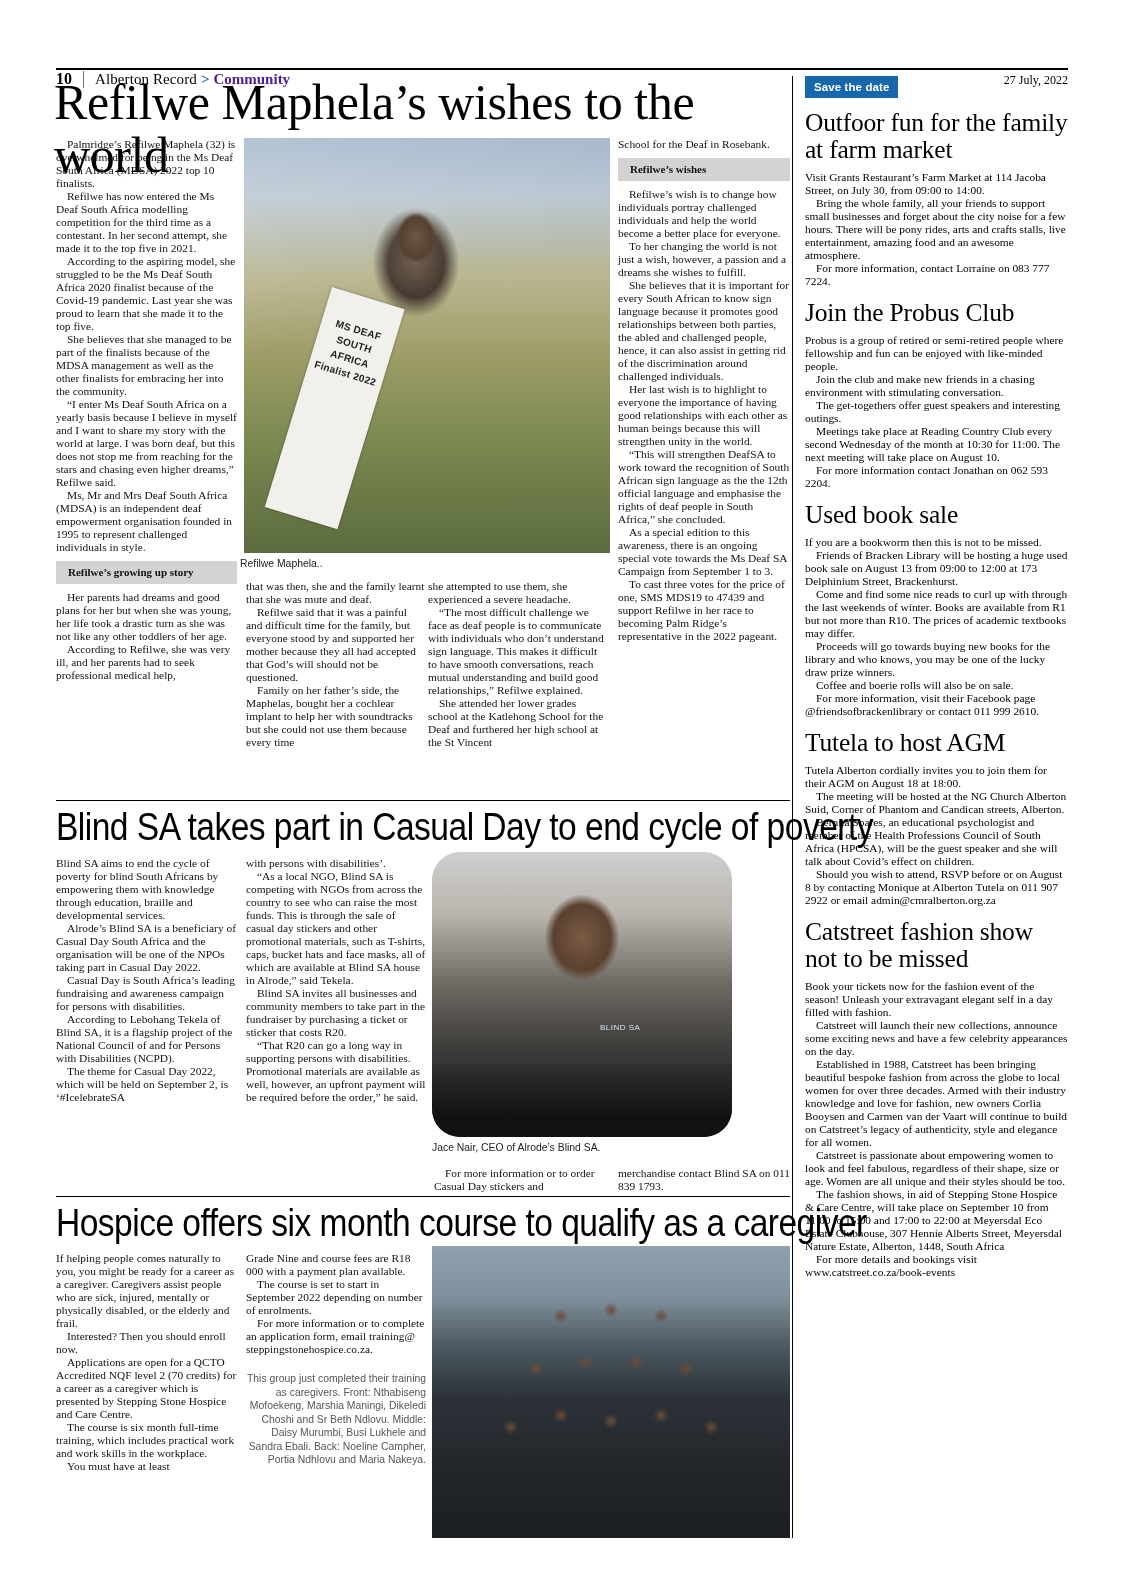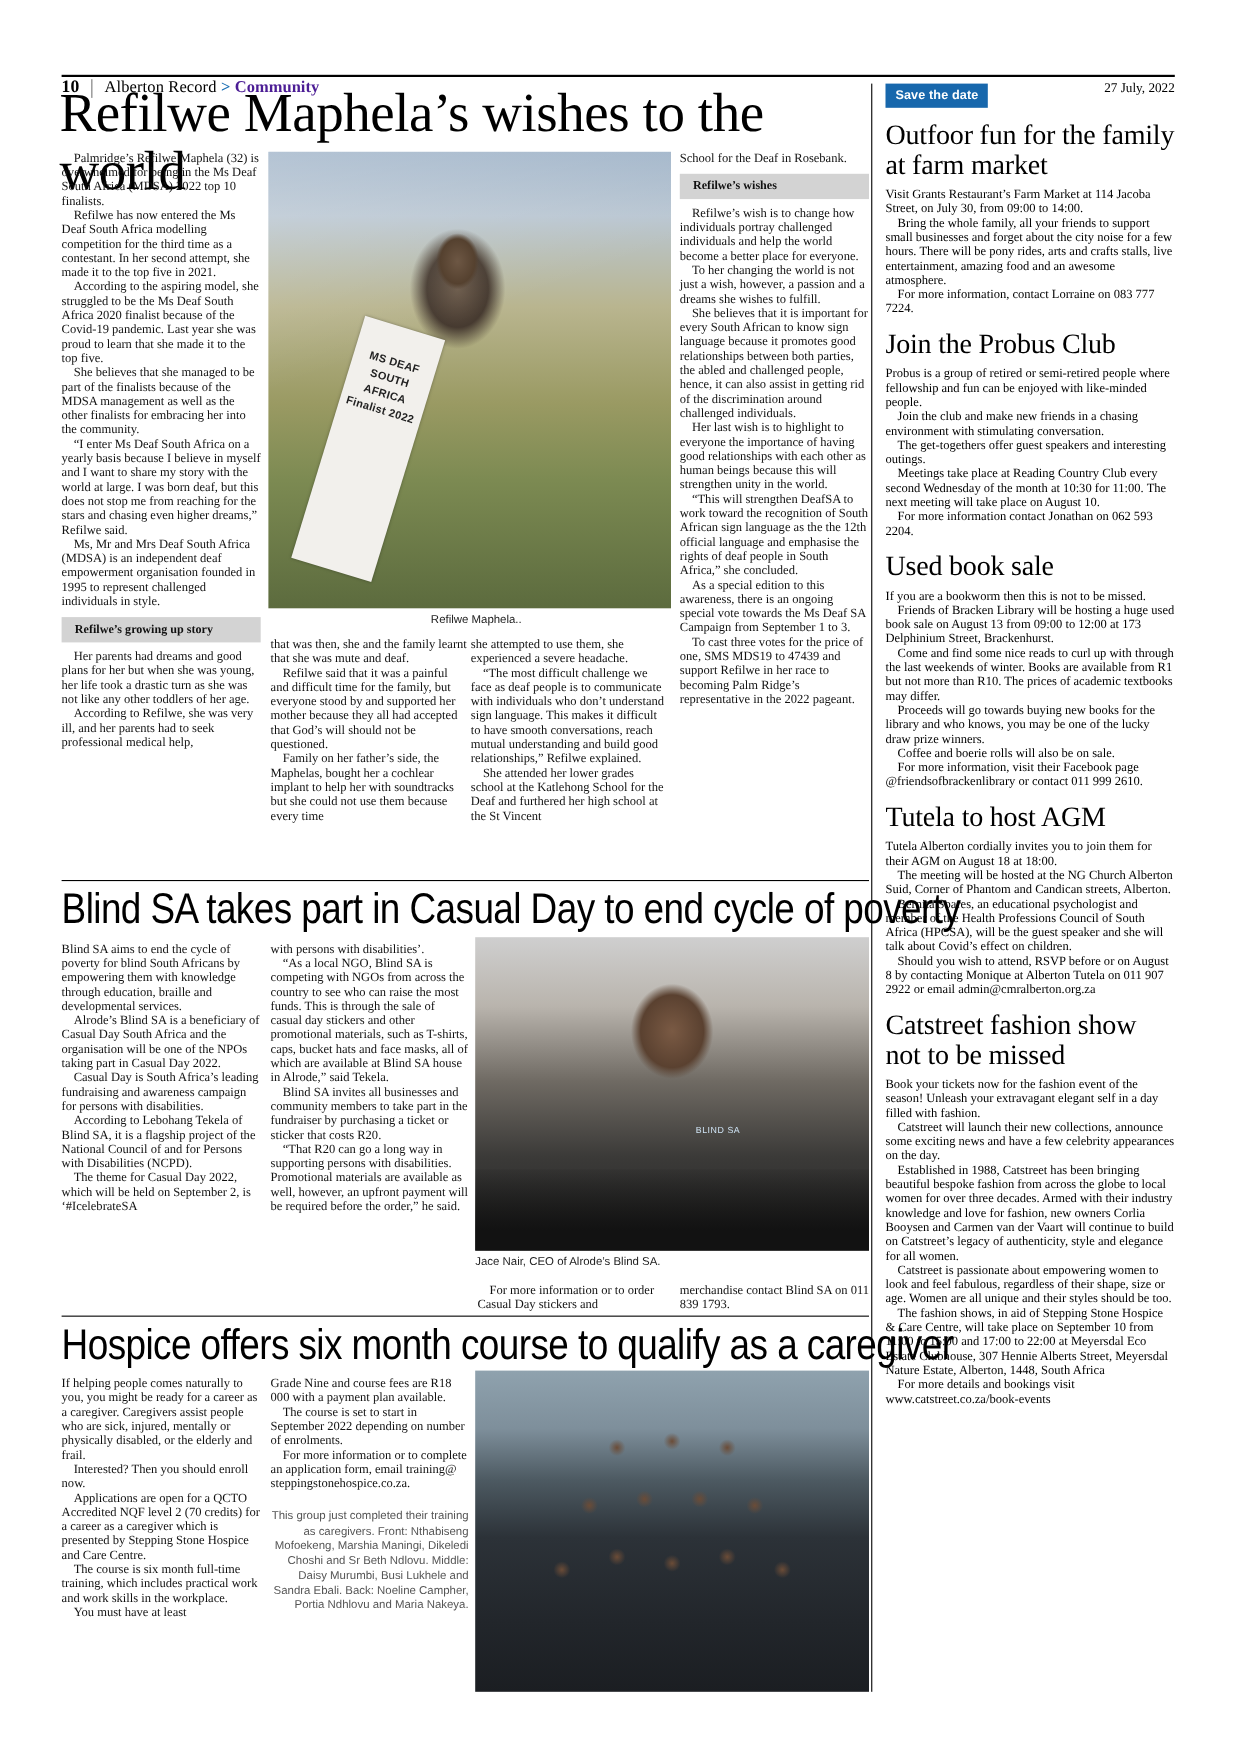--- a/index.html
+++ b/index.html
@@ -179,21 +179,21 @@
     <div class="greybar">Refilwe’s growing up story</div>
     <p>Her parents had dreams and good plans for her but when she was young, her life took a drastic turn as she was not like any other toddlers of her age.</p>
     <p>According to Refilwe, she was very ill, and her parents had to seek professional medical help,</p>
   </div>
 
   <div class="photo ph-refilwe" style="left:244px; top:138px; width:366px; height:415px;">
     <div class="sash">
       <span>MS DEAF SOUTH AFRICA Finalist 2022</span>
     </div>
   </div>
-  <div class="caption" style="position:absolute; left:250px; top:558px; width:366px;text-align:center;">Refilwe Maphela..</div>
+  <div class="caption" style="position:absolute; left:240px; top:558px; width:366px;">Refilwe Maphela..</div>
 
   <div class="col body-text" style="left:246px; top:580px; width:180px;">
     <p class="noindent">that was then, she and the family learnt that she was mute and deaf.</p>
     <p>Refilwe said that it was a painful and difficult time for the family, but everyone stood by and supported her mother because they all had accepted that God’s will should not be questioned.</p>
     <p>Family on her father’s side, the Maphelas, bought her a cochlear implant to help her with soundtracks but she could not use them because every time</p>
   </div>
 
   <div class="col body-text" style="left:428px; top:580px; width:180px;">
     <p class="noindent">she attempted to use them, she experienced a severe headache.</p>
     <p>“The most difficult challenge we face as deaf people is to communicate with individuals who don’t understand sign language. This makes it difficult to have smooth conversations, reach mutual understanding and build good relationships,” Refilwe explained.</p>
@@ -223,21 +223,21 @@
     <p>The theme for Casual Day 2022, which will be held on September 2, is ‘#IcelebrateSA</p>
   </div>
 
   <div class="col body-text" style="left:246px; top:857px; width:180px;">
     <p class="noindent">with persons with disabilities’.</p>
     <p>“As a local NGO, Blind SA is competing with NGOs from across the country to see who can raise the most funds. This is through the sale of casual day stickers and other promotional materials, such as T-shirts, caps, bucket hats and face masks, all of which are available at Blind SA house in Alrode,” said Tekela.</p>
     <p>Blind SA invites all businesses and community members to take part in the fundraiser by purchasing a ticket or sticker that costs R20.</p>
     <p>“That R20 can go a long way in supporting persons with disabilities. Promotional materials are available as well, however, an upfront payment will be required before the order,” he said.</p>
   </div>
 
-  <div class="photo ph-jace" style="left:432px; top:852px; width:358px; height:285px;">
+  <div class="photo ph-jace" style="left:432px; top:852px; width:300px; height:285px;border-radius:28px;">
     <div style="position:absolute; left:56%; top:60%; width:70px; height:16px;
                 font-family:'Liberation Sans',sans-serif; font-size:8px; color:#cfe4f5;
                 letter-spacing:.5px;">BLIND SA</div>
   </div>
   <div class="caption" style="position:absolute; left:432px; top:1142px; width:358px;">Jace Nair, CEO of Alrode’s Blind SA.</div>
 
   <div class="col body-text" style="left:434px; top:1167px; width:178px;">
     <p>For more information or to order Casual Day stickers and</p>
   </div>
   <div class="col body-text" style="left:618px; top:1167px; width:172px;">

